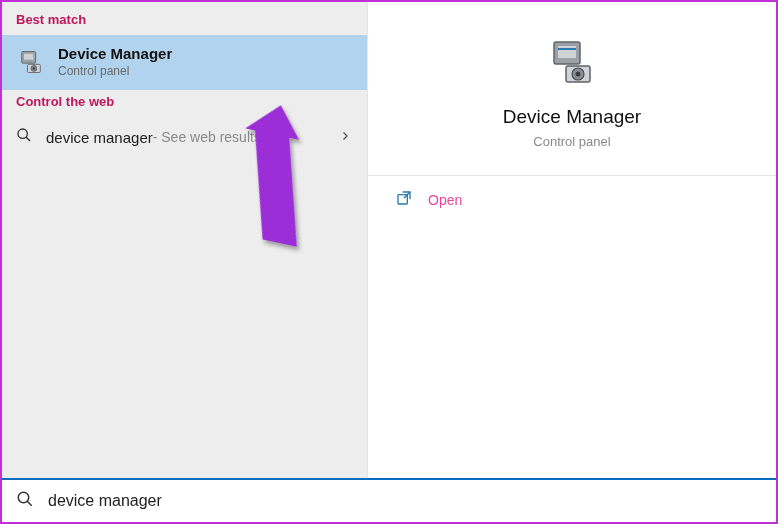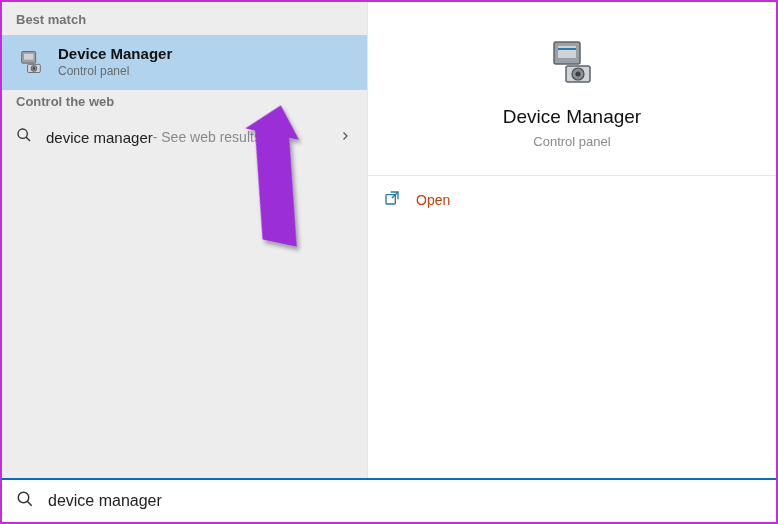--- a/index.html
+++ b/index.html
@@ -18,21 +18,21 @@
     }
     .left {
       width: 366px;
       background: #ededed;
       border-right: 1px solid #e5e5e5;
       padding-top: 6px;
     }
     .section-header {
       font-size: 13px;
       font-weight: 600;
-      color: #737373;
+      color: #be185d;
       padding: 4px 14px 8px 14px;
     }
     .result-item {
       display: flex;
       align-items: center;
       padding: 10px 14px 12px 14px;
     }
     .result-item.selected {
       background: #b2d3ee;
     }
@@ -103,23 +103,23 @@
       font-weight: 400;
     }
     .details-subtitle {
       font-size: 13px;
       color: #8a8a8a;
       margin-top: 6px;
     }
     .action-row {
       display: flex;
       align-items: center;
-      padding: 14px 16px;
+      padding: 14px 28px;
       font-size: 14px;
-      color: #c2410c;
+      color: #ec4899;
       gap: 16px;
     }
     .action-row .open-icon {
       color: #2a7ab0;
     }
     .bottom-bar {
       position: absolute;
       left: 0; right: 0; bottom: 0;
       height: 44px;
       border-top: 2px solid #0a6cbd;

